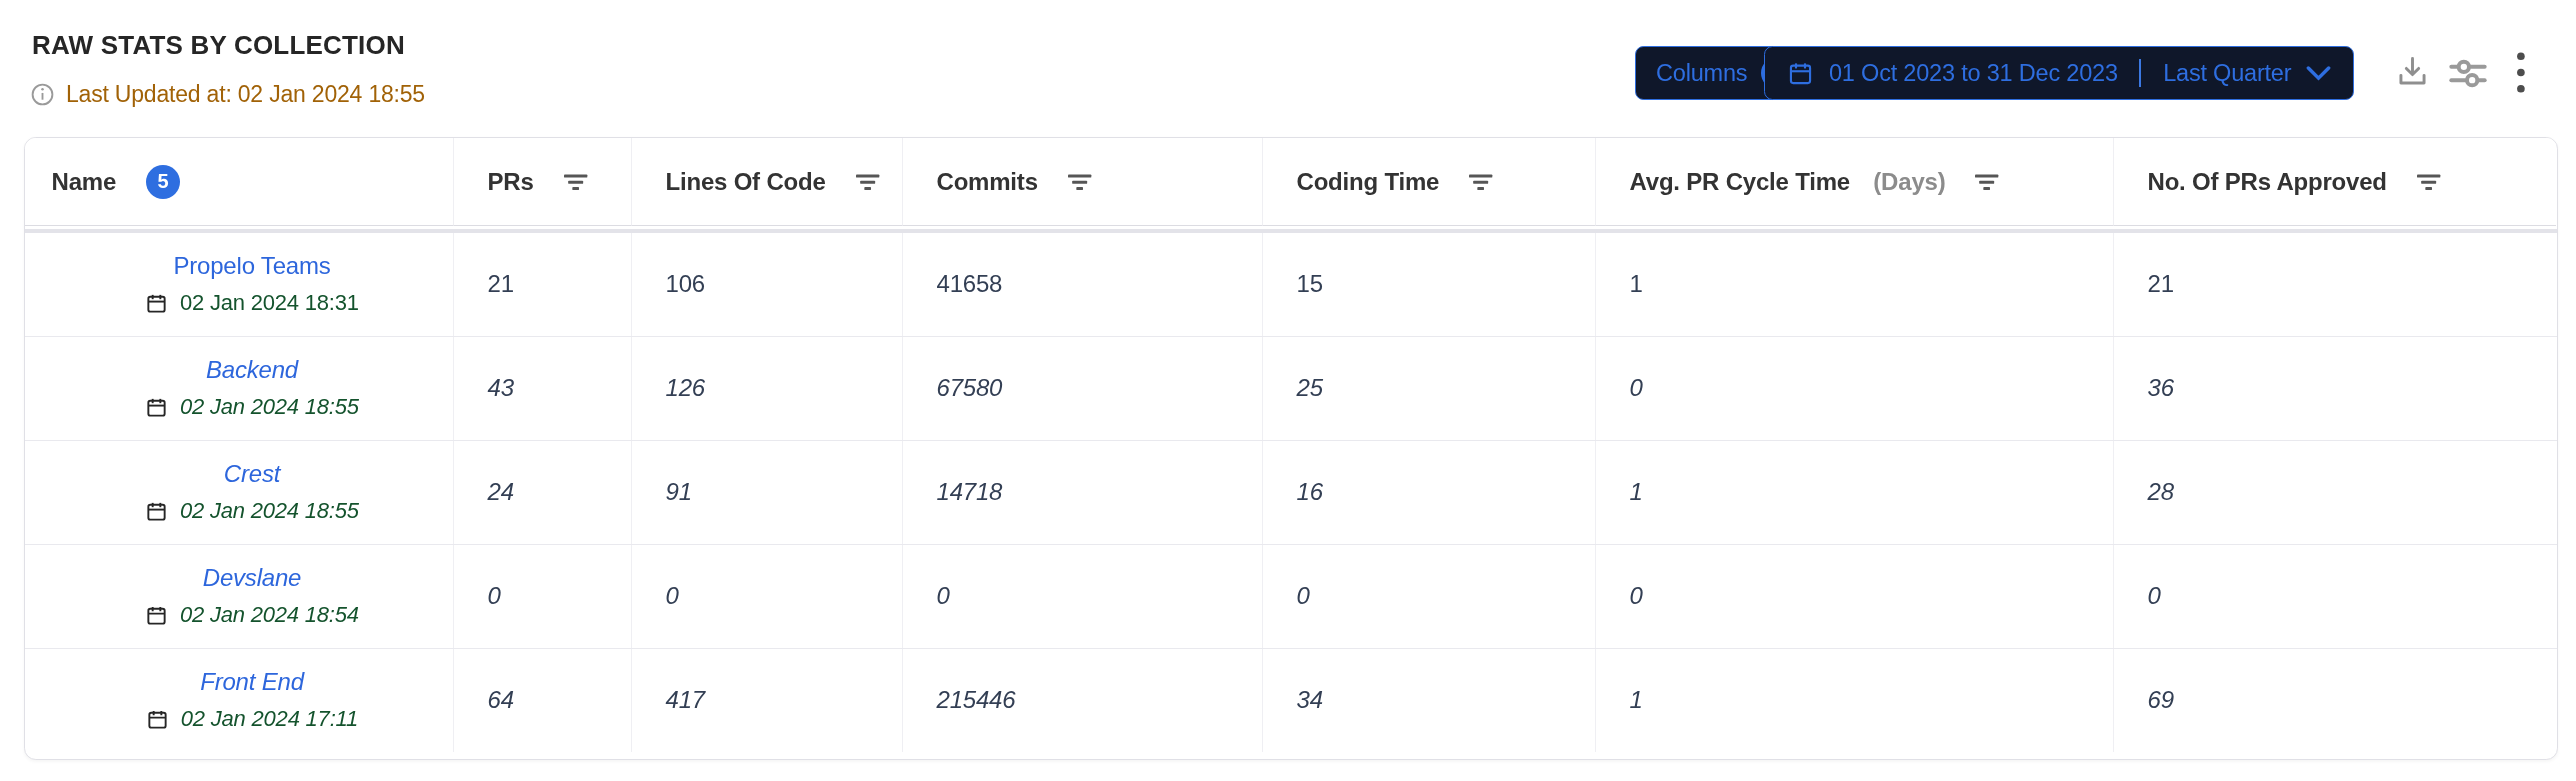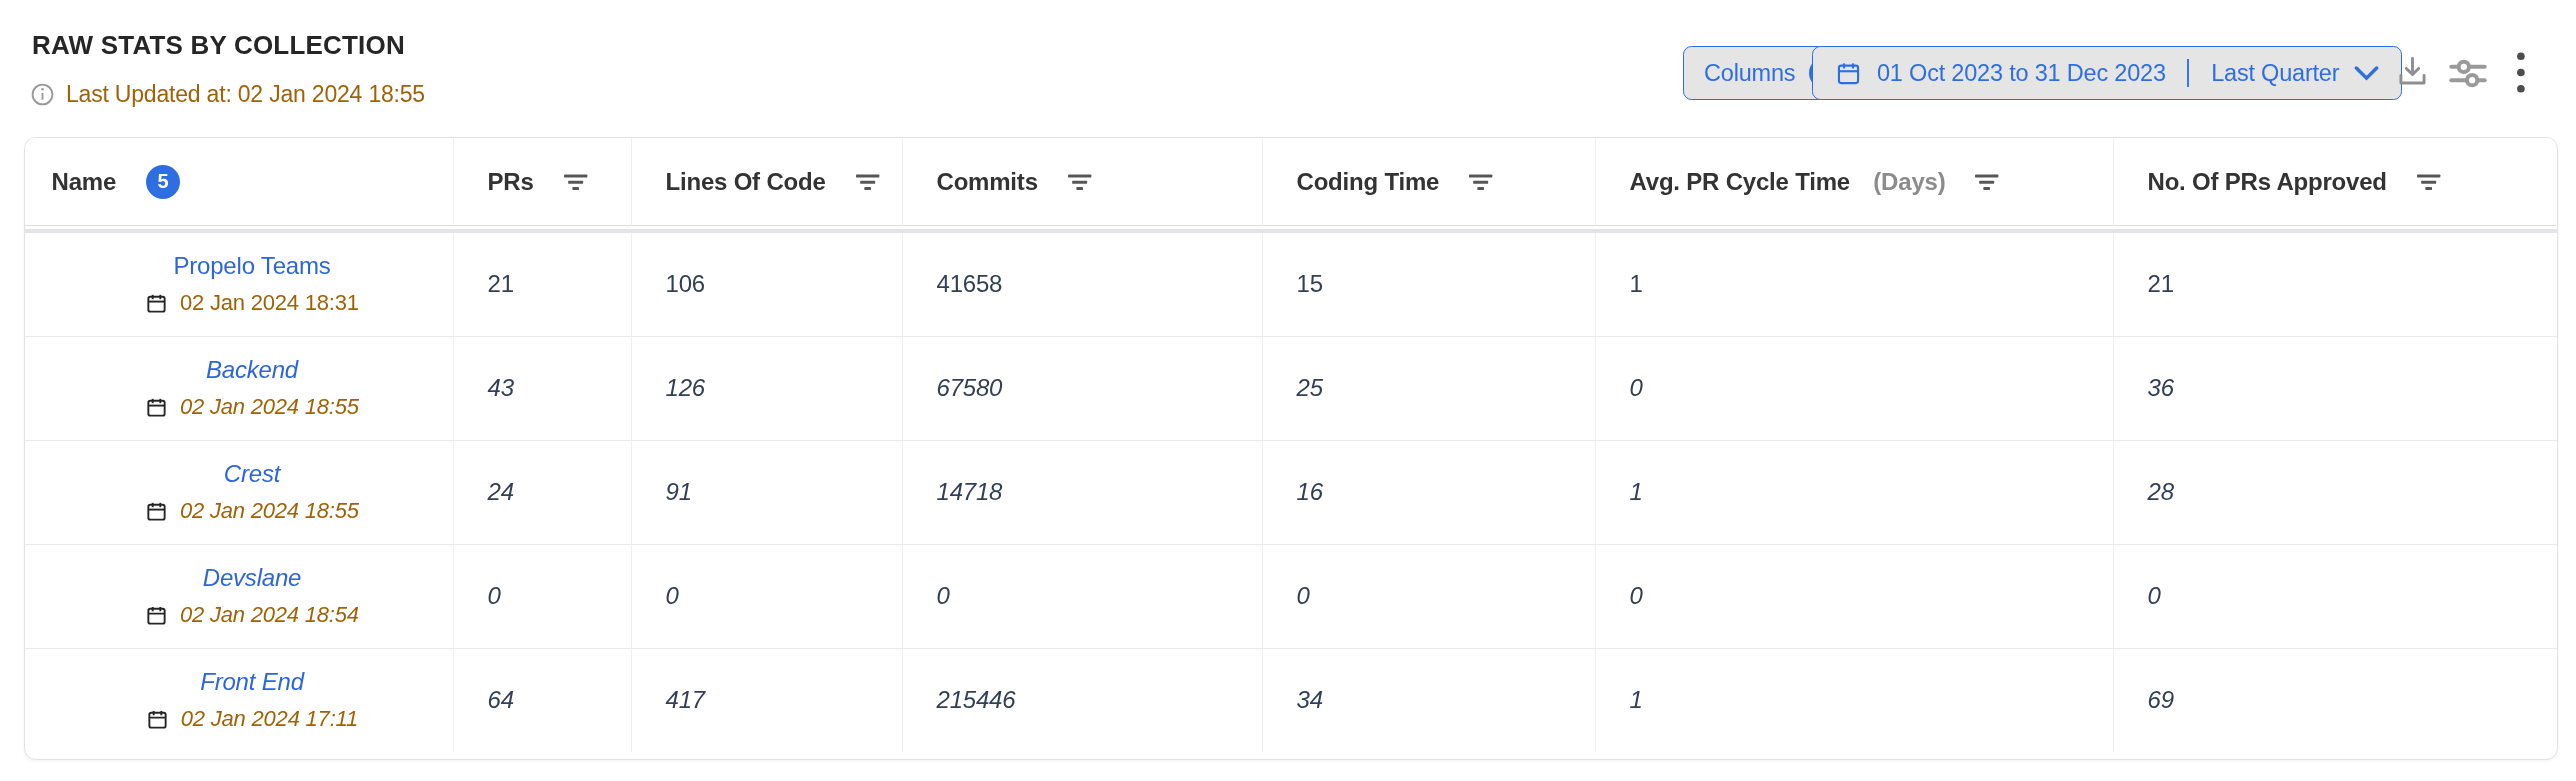--- a/index.html
+++ b/index.html
@@ -9,22 +9,22 @@
 
   
   .widget-title { position:absolute; left:32px; top:30px; font-size:26px; font-weight:700;
                   color:#262626; letter-spacing:0.2px; }
   .updated-line { position:absolute; left:30px; top:81px; display:flex; align-items:center;
                   gap:11px; color:#a16207; font-size:23px; }
   .updated-line svg { flex:0 0 auto; }
 
   
   .btn { position:absolute; top:46px; height:54px; display:flex; align-items:center;
-         border:1.7px solid #2e6ee0; border-radius:8.4px; background:#e5e5e5; color:#2e6ee0;
-         font-size:23.5px; cursor:pointer;margin-left:48px; }
+         border:1.7px solid #2e6ee0; border-radius:8.4px; background:#0f172a; color:#2e6ee0;
+         font-size:23.5px; cursor:pointer; }
   .columns-btn { left:1635px; padding:0 20px; gap:13.4px; }
   .count-badge { width:32px; height:32px; border-radius:50%; background:#2e6ee0; color:#fff;
                  font-size:19.3px; font-weight:700; display:flex; align-items:center;
                  justify-content:center; }
   .date-btn { left:1764px; padding:0 22px; gap:15px; }
   .v-divider { width:0; height:28.6px; border-left:2.5px solid #3b78e2; margin:0 6.7px; }
   .tool-icon { position:absolute; cursor:pointer; display:flex; align-items:center;
                justify-content:center; }
   .dl-icon   { left:2393px; top:50px; width:39px; height:42px; }
   .sl-icon   { left:2447px; top:54px; width:42px; height:39px; }
@@ -46,21 +46,21 @@
   .filter-icon { display:flex; cursor:pointer; }
   .header-divider { height:3.4px; background:#e3e3e9; margin-top:3.4px; }
 
   .tbody .tr + .tr { border-top:1.7px solid #e9e9ee;font-style:italic; }
   .td { min-height:103px; display:flex; align-items:center; padding-left:34px;
         font-size:24px; color:#333f54; }
   .th + .th, .td + .td { border-left:1.7px solid #efeff3; }
   .name-cell { flex-direction:column; align-items:center; justify-content:center;
                gap:10px; padding-left:27px; }
   .row-link { color:#2d66dc; text-decoration:none; font-size:24px; cursor:pointer; }
-  .row-updated { display:flex; align-items:center; gap:11.8px; color:#a16207; font-size:22px; }
+  .row-updated { display:flex; align-items:center; gap:11.8px; color:#14532d; font-size:22px; }
   .row-updated svg { color:#262626; }
 </style>
 </head>
 <body>
 
 <div class="stage">
 
   <div class="widget-title">RAW STATS BY COLLECTION</div>
 
   <div class="updated-line">

